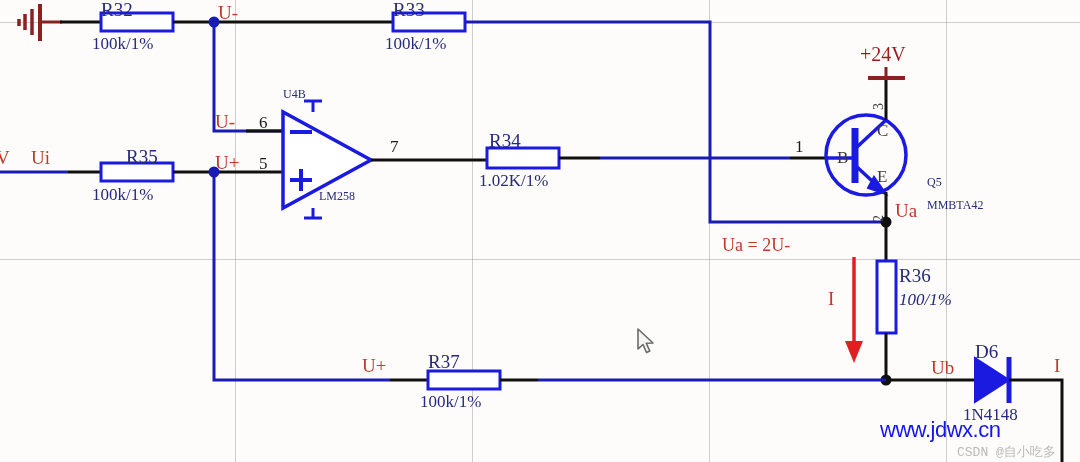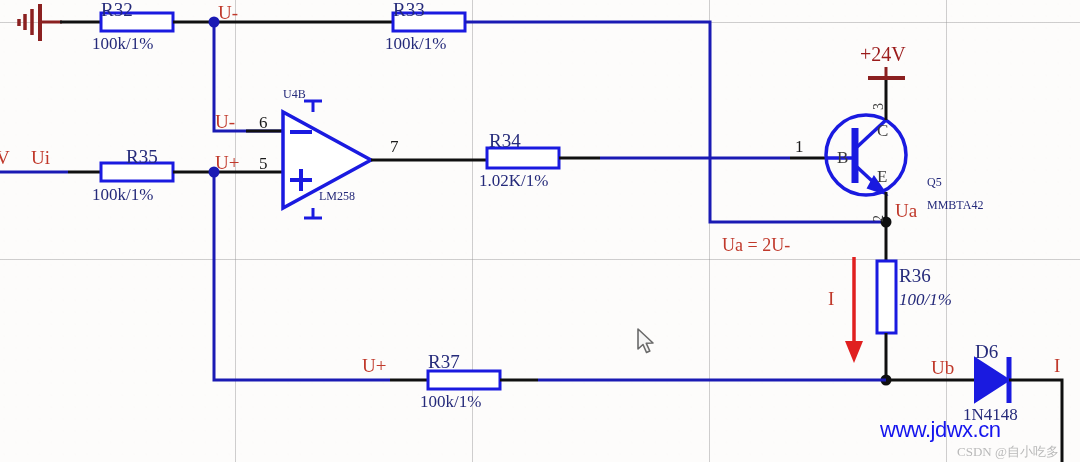--- a/index.html
+++ b/index.html
@@ -58,21 +58,21 @@
     font-family: "Liberation Sans", "DejaVu Sans", sans-serif;
     font-size: 22px;
     color: #1414ee;
     letter-spacing: -0.5px;
     white-space: nowrap;
   }
   #csdn {
     position: absolute;
     left: 957px;
     top: 443px;
-    font-family: Liberation Serif, serif;
+    font-family: Liberation Mono, monospace;
     font-size: 13px;
     color: #b9b9b9;
     white-space: nowrap;
   }
   #cursor { position: absolute; left: 636px; top: 327px; }
 </style>
 </head>
 <body>
 
 <div id="canvas">

